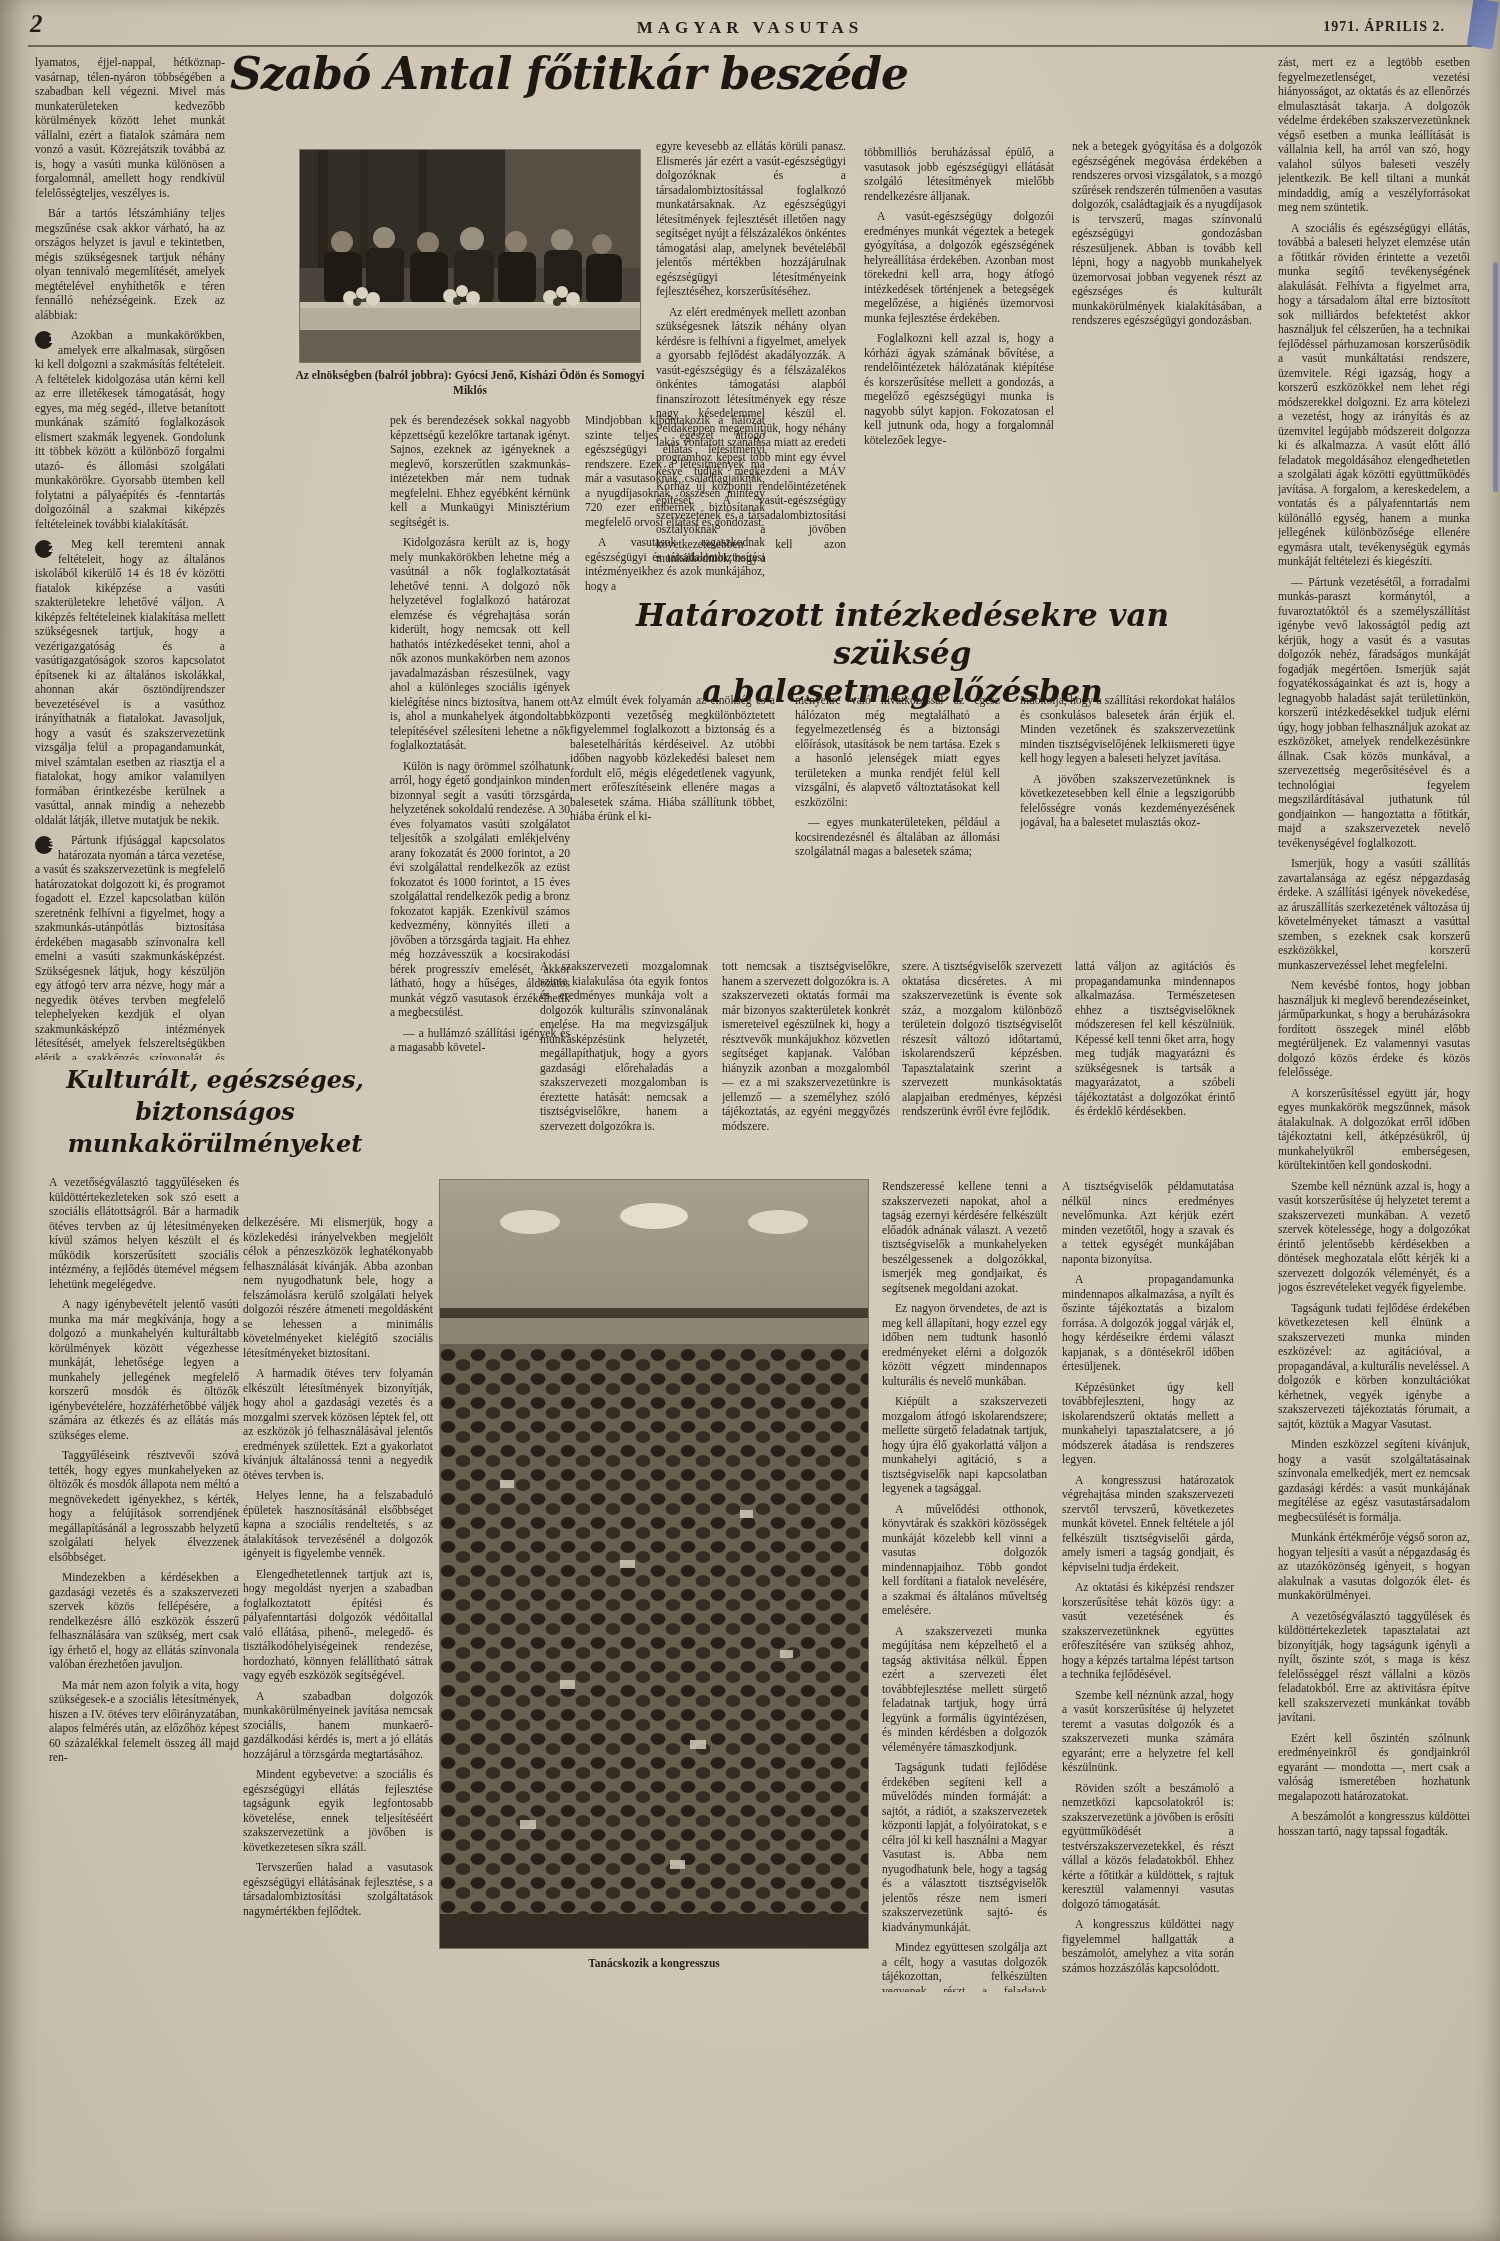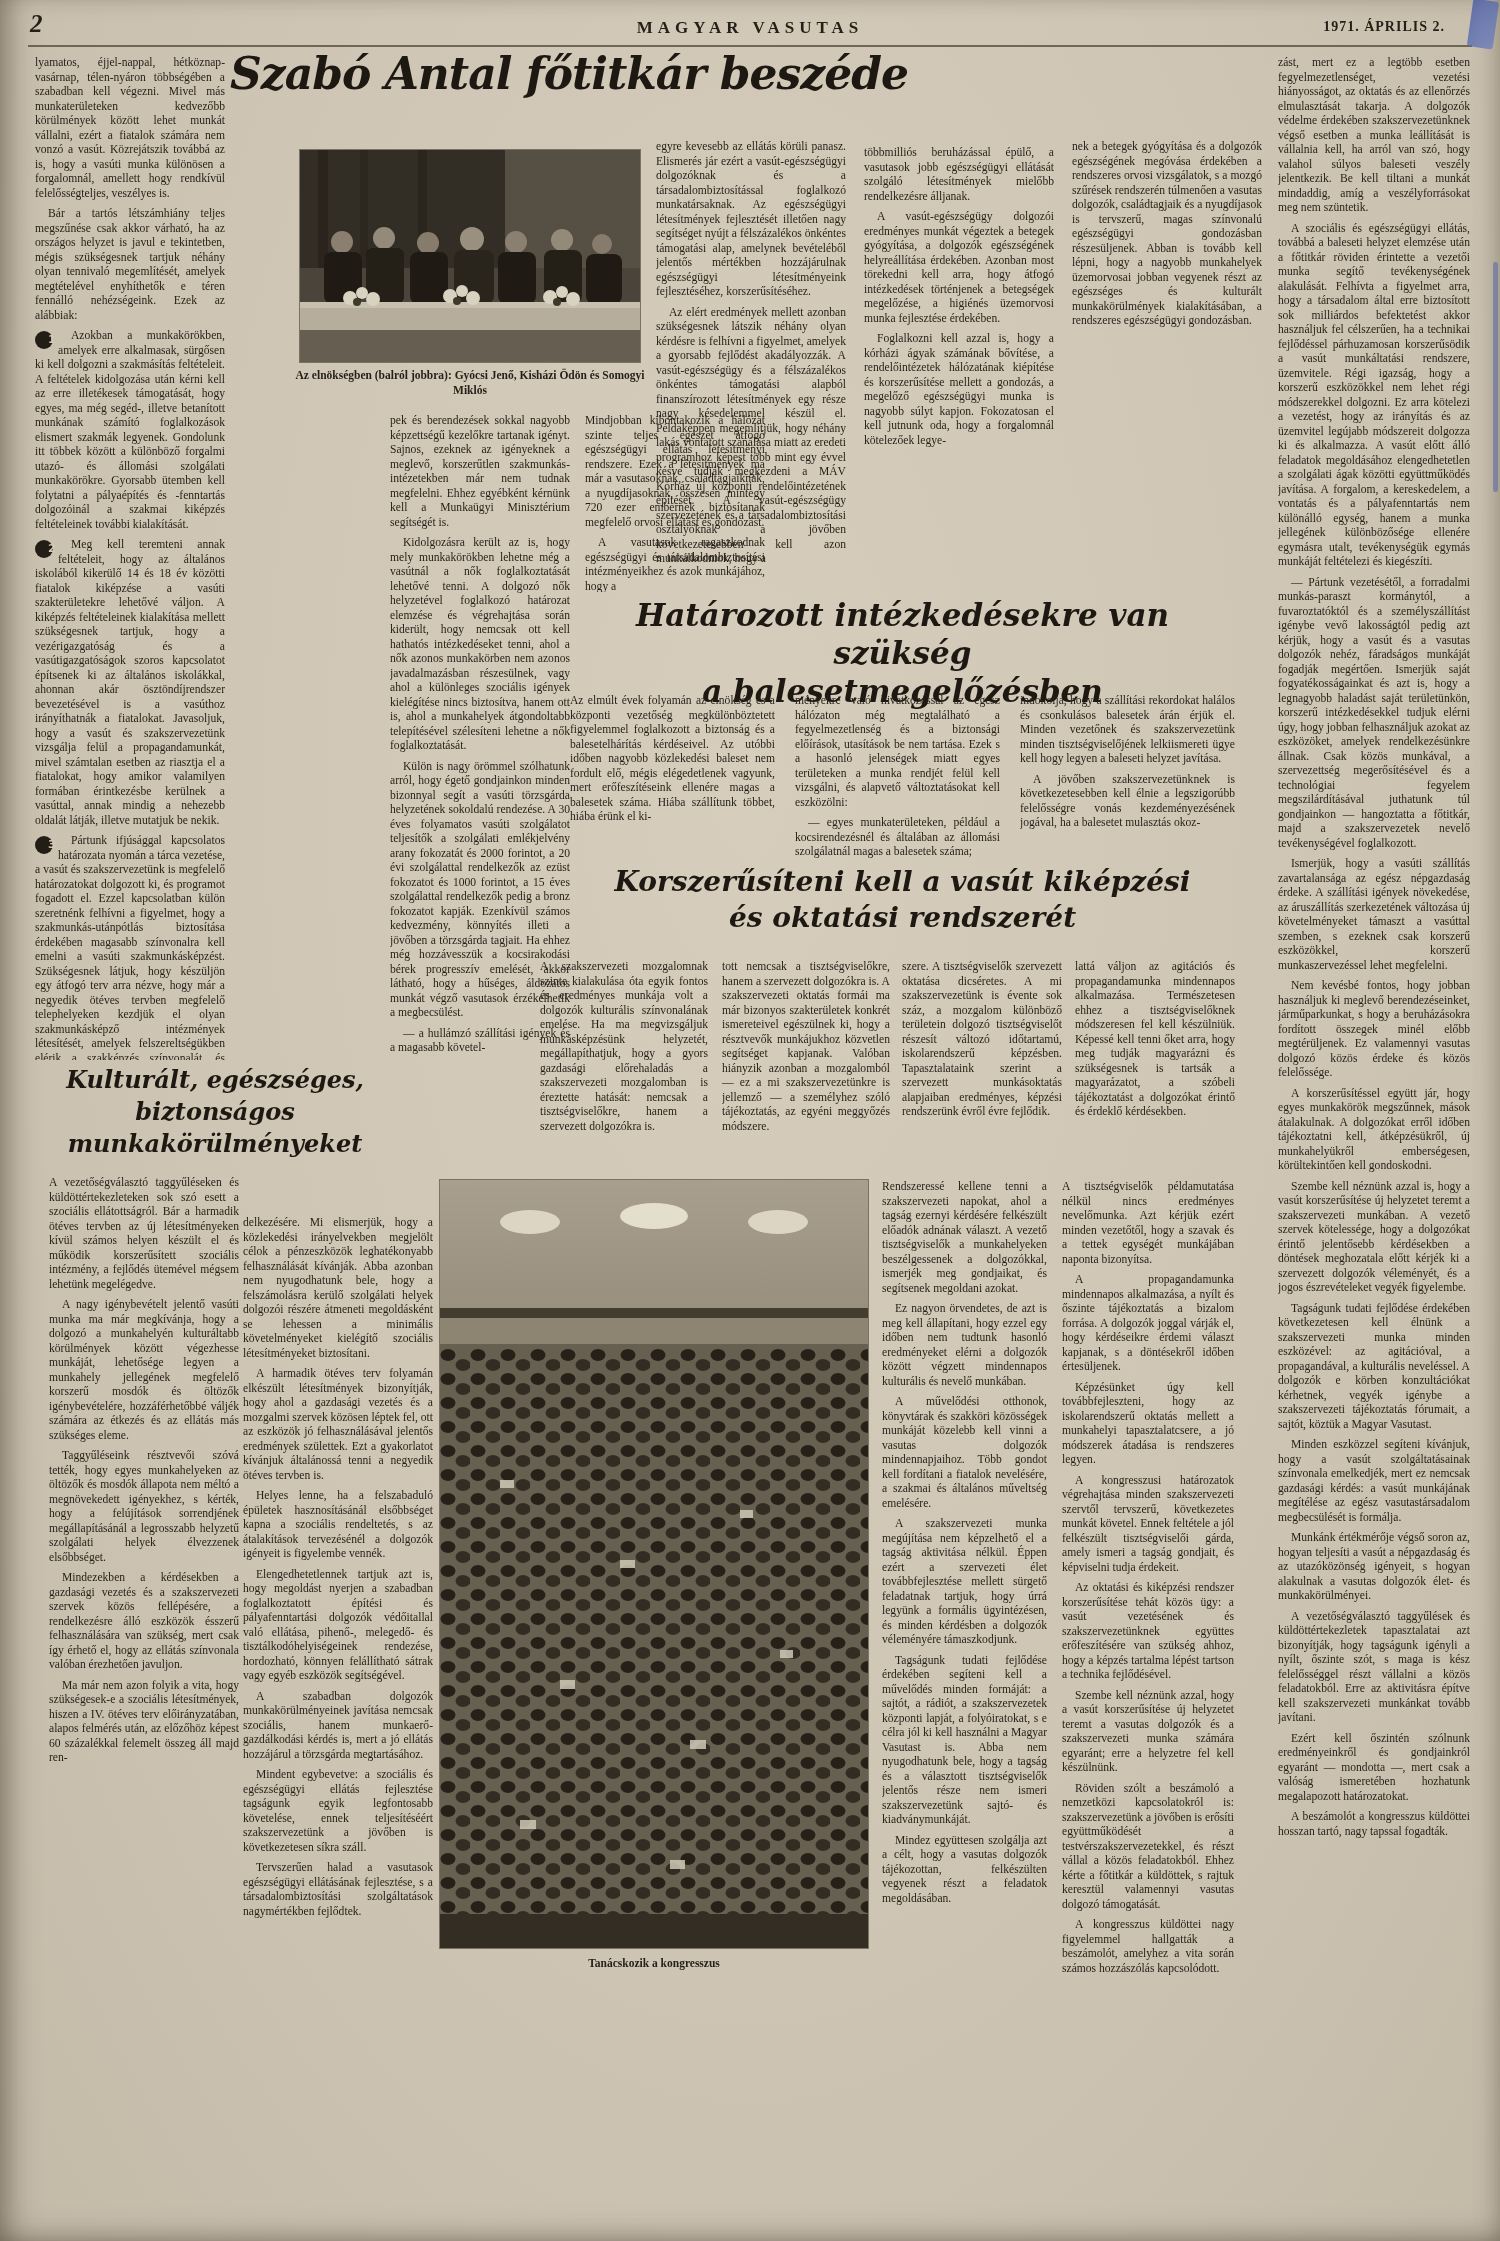--- a/index.html
+++ b/index.html
@@ -145,24 +145,20 @@
     </div>
   <div class="col" style="left:795px;top:694px;width:205px;height:164px;">
       <p>ményekre való hivatkozással az egész hálózaton még megtalálható a fegyelmezetlenség és a biztonsági előírások, utasítások be nem tartása. Ezek s a hasonló jelenségek miatt egyes területeken a munka rendjét felül kell vizsgálni, és alapvető változtatásokat kell eszközölni:</p>
       <p>— egyes munkaterületeken, például a kocsirendezésnél és általában az állomási szolgálatnál magas a balesetek száma;</p>
     </div>
   <div class="col" style="left:1020px;top:694px;width:215px;height:164px;">
       <p>indokolja, hogy a szállítási rekordokat halálos és csonkulásos balesetek árán érjük el. Minden vezetőnek és szakszervezetünk minden tisztségviselőjének lelkiismereti ügye kell hogy legyen a baleseti helyzet javítása.</p>
       <p>A jövőben szakszervezetünknek is következetesebben kell élnie a legszigorúbb felelősségre vonás kezdeményezésének jogával, ha a balesetet mulasztás okoz-</p>
     </div>
 
-  <div class="headline-sec headline-tr">
-    <div>Korszerűsíteni kell a vasút kiképzési</div>
-    <div>és oktatási rendszerét</div>
-  </div>
   <div class="col" style="left:540px;top:960px;width:168px;height:212px;">
       <p>A szakszervezeti mozgalomnak szinte kialakulása óta egyik fontos és eredményes munkája volt a dolgozók kulturális színvonalának emelése. Ha ma megvizsgáljuk munkásképzésünk helyzetét, megállapíthatjuk, hogy a gyors gazdasági előrehaladás a szakszervezeti mozgalomban is éreztette hatását: nemcsak a tisztségviselőkre, hanem a szervezett dolgozókra is.</p>
     </div>
   <div class="col" style="left:722px;top:960px;width:168px;height:212px;">
       <p>tott nemcsak a tisztségviselőkre, hanem a szervezett dolgozókra is. A szakszervezeti oktatás formái ma már bizonyos szakterületek konkrét ismereteivel egészülnek ki, hogy a résztvevők munkájukhoz közvetlen segítséget kapjanak. Valóban hiányzik azonban a mozgalomból — ez a mi szakszervezetünkre is jellemző — a személyhez szóló tájékoztatás, az egyéni meggyőzés módszere.</p>
     </div>
   <div class="col" style="left:902px;top:960px;width:160px;height:212px;">
       <p>szere. A tisztségviselők szervezett oktatása dicséretes. A mi szakszervezetünk is évente sok száz, a mozgalom különböző területein dolgozó tisztségviselőt részesít változó időtartamú, iskolarendszerű képzésben. Tapasztalataink szerint a szervezett munkásoktatás alapjaiban eredményes, képzési rendszerünk évről évre fejlődik.</p>
     </div>
   <div class="col" style="left:1075px;top:960px;width:160px;height:212px;">
@@ -223,20 +219,21 @@
           <rect x="230" y="680" width="15" height="9"></rect>
       </g>
       <rect y="734" width="428" height="34" fill="#332d23"></rect>
     </svg>
   </div>
   <div class="caption" style="left:440px;top:1956px;width:428px;">Tanácskozik a kongresszus</div>
 
   <div class="col" style="left:882px;top:1180px;width:165px;height:812px;">
       <p>Rendszeressé kellene tenni a szakszervezeti napokat, ahol a tagság ezernyi kérdésére felkészült előadók adnának választ. A vezető tisztségviselők a munkahelyeken beszélgessenek a dolgozókkal, ismerjék meg gondjaikat, és segítsenek megoldani azokat.</p>
       <p>Ez nagyon örvendetes, de azt is meg kell állapítani, hogy ezzel egy időben nem tudtunk hasonló eredményeket elérni a dolgozók között végzett mindennapos kulturális és nevelő munkában.</p>
+      <p>Kiépült a szakszervezeti mozgalom átfogó iskolarendszere; mellette sürgető feladatnak tartjuk, hogy újra élő gyakorlattá váljon a munkahelyi agitáció, s a tisztségviselők napi kapcsolatban legyenek a tagsággal.</p>
       <p>A művelődési otthonok, könyvtárak és szakköri közösségek munkáját közelebb kell vinni a vasutas dolgozók mindennapjaihoz. Több gondot kell fordítani a fiatalok nevelésére, a szakmai és általános műveltség emelésére.</p>
       <p>A szakszervezeti munka megújítása nem képzelhető el a tagság aktivitása nélkül. Éppen ezért a szervezeti élet továbbfejlesztése mellett sürgető feladatnak tartjuk, hogy úrrá legyünk a formális ügyintézésen, és minden kérdésben a dolgozók véleményére támaszkodjunk.</p>
       <p>Tagságunk tudati fejlődése érdekében segíteni kell a művelődés minden formáját: a sajtót, a rádiót, a szakszervezetek központi lapját, a folyóiratokat, s e célra jól ki kell használni a Magyar Vasutast is. Abba nem nyugodhatunk bele, hogy a tagság és a választott tisztségviselők jelentős része nem ismeri szakszervezetünk sajtó- és kiadványmunkáját.</p>
       <p>Mindez együttesen szolgálja azt a célt, hogy a vasutas dolgozók tájékozottan, felkészülten vegyenek részt a feladatok megoldásában.</p>
     </div>
   <div class="col" style="left:1062px;top:1180px;width:172px;height:812px;">
       <p>A tisztségviselők példamutatása nélkül nincs eredményes nevelőmunka. Azt kérjük ezért minden vezetőtől, hogy a szavak és a tettek egységét munkájában naponta bizonyítsa.</p>
       <p>A propagandamunka mindennapos alkalmazása, a nyílt és őszinte tájékoztatás a bizalom forrása. A dolgozók joggal várják el, hogy kérdéseikre érdemi választ kapjanak, s a döntésekről időben értesüljenek.</p>
       <p>Képzésünket úgy kell továbbfejleszteni, hogy az iskolarendszerű oktatás mellett a munkahelyi tapasztalatcsere, a jó módszerek átadása is rendszeres legyen.</p>
       <p>A kongresszusi határozatok végrehajtása minden szakszervezeti szervtől tervszerű, következetes munkát követel. Ennek feltétele a jól felkészült tisztségviselői gárda, amely ismeri a tagság gondjait, és képviselni tudja érdekeit.</p>

